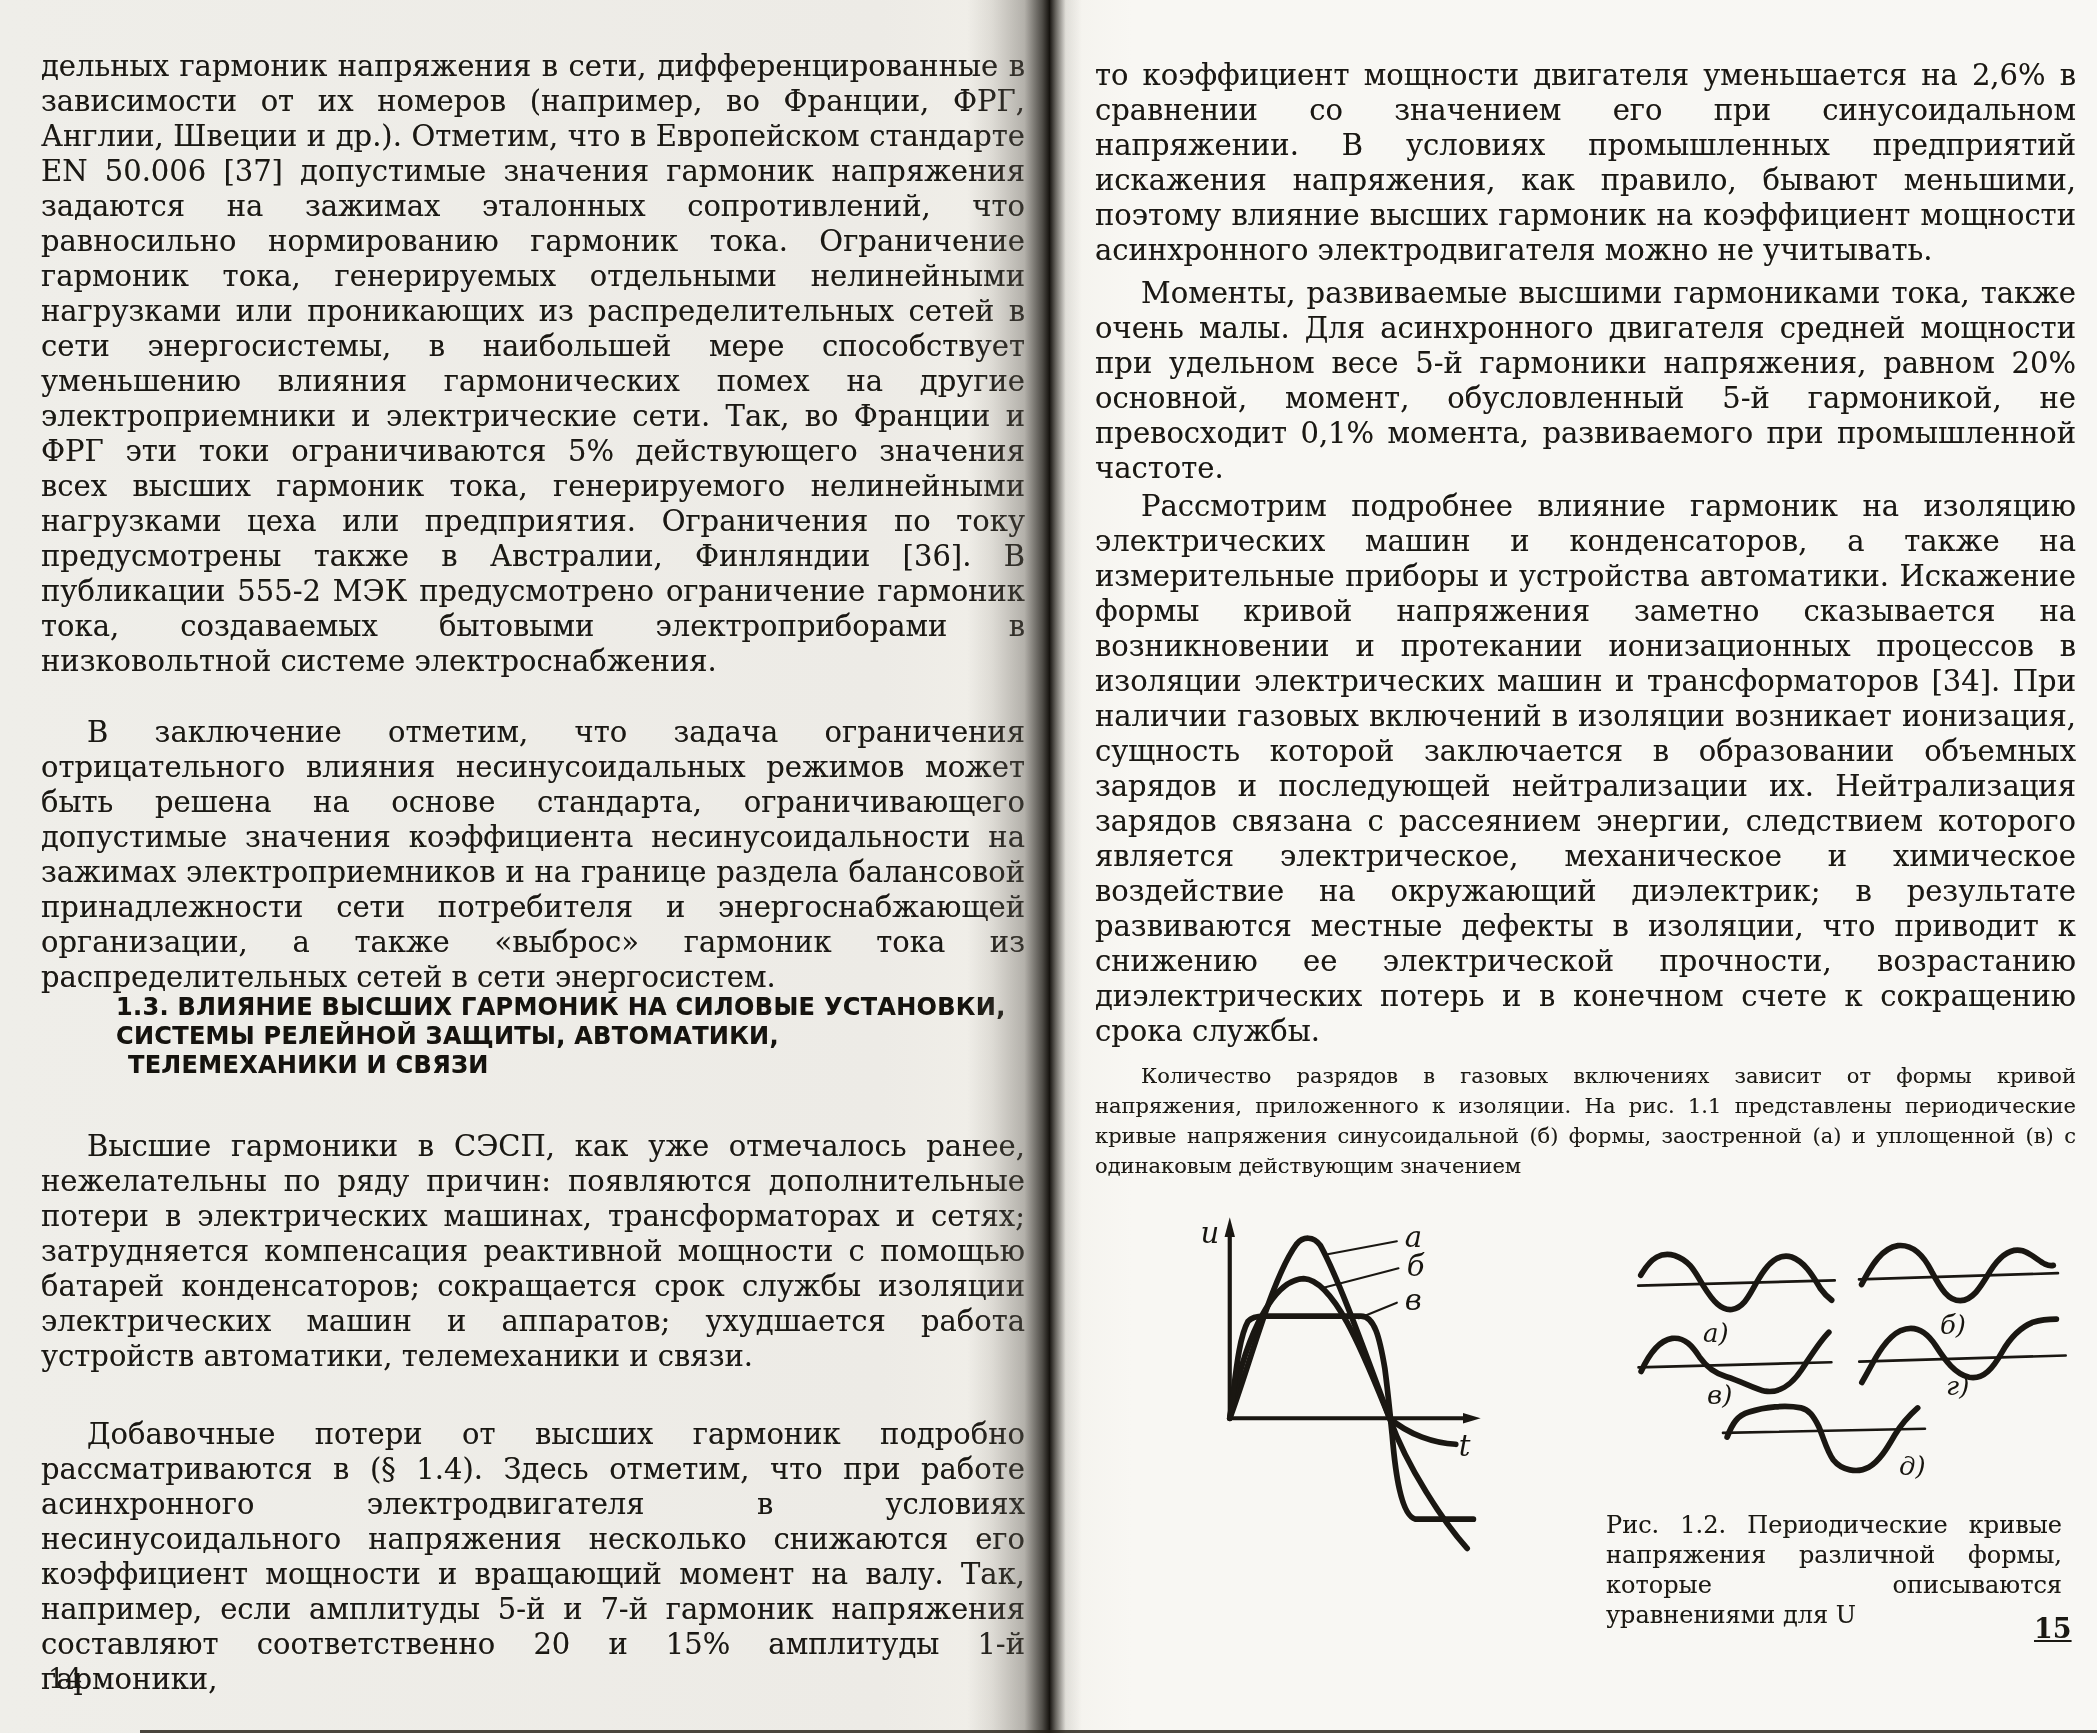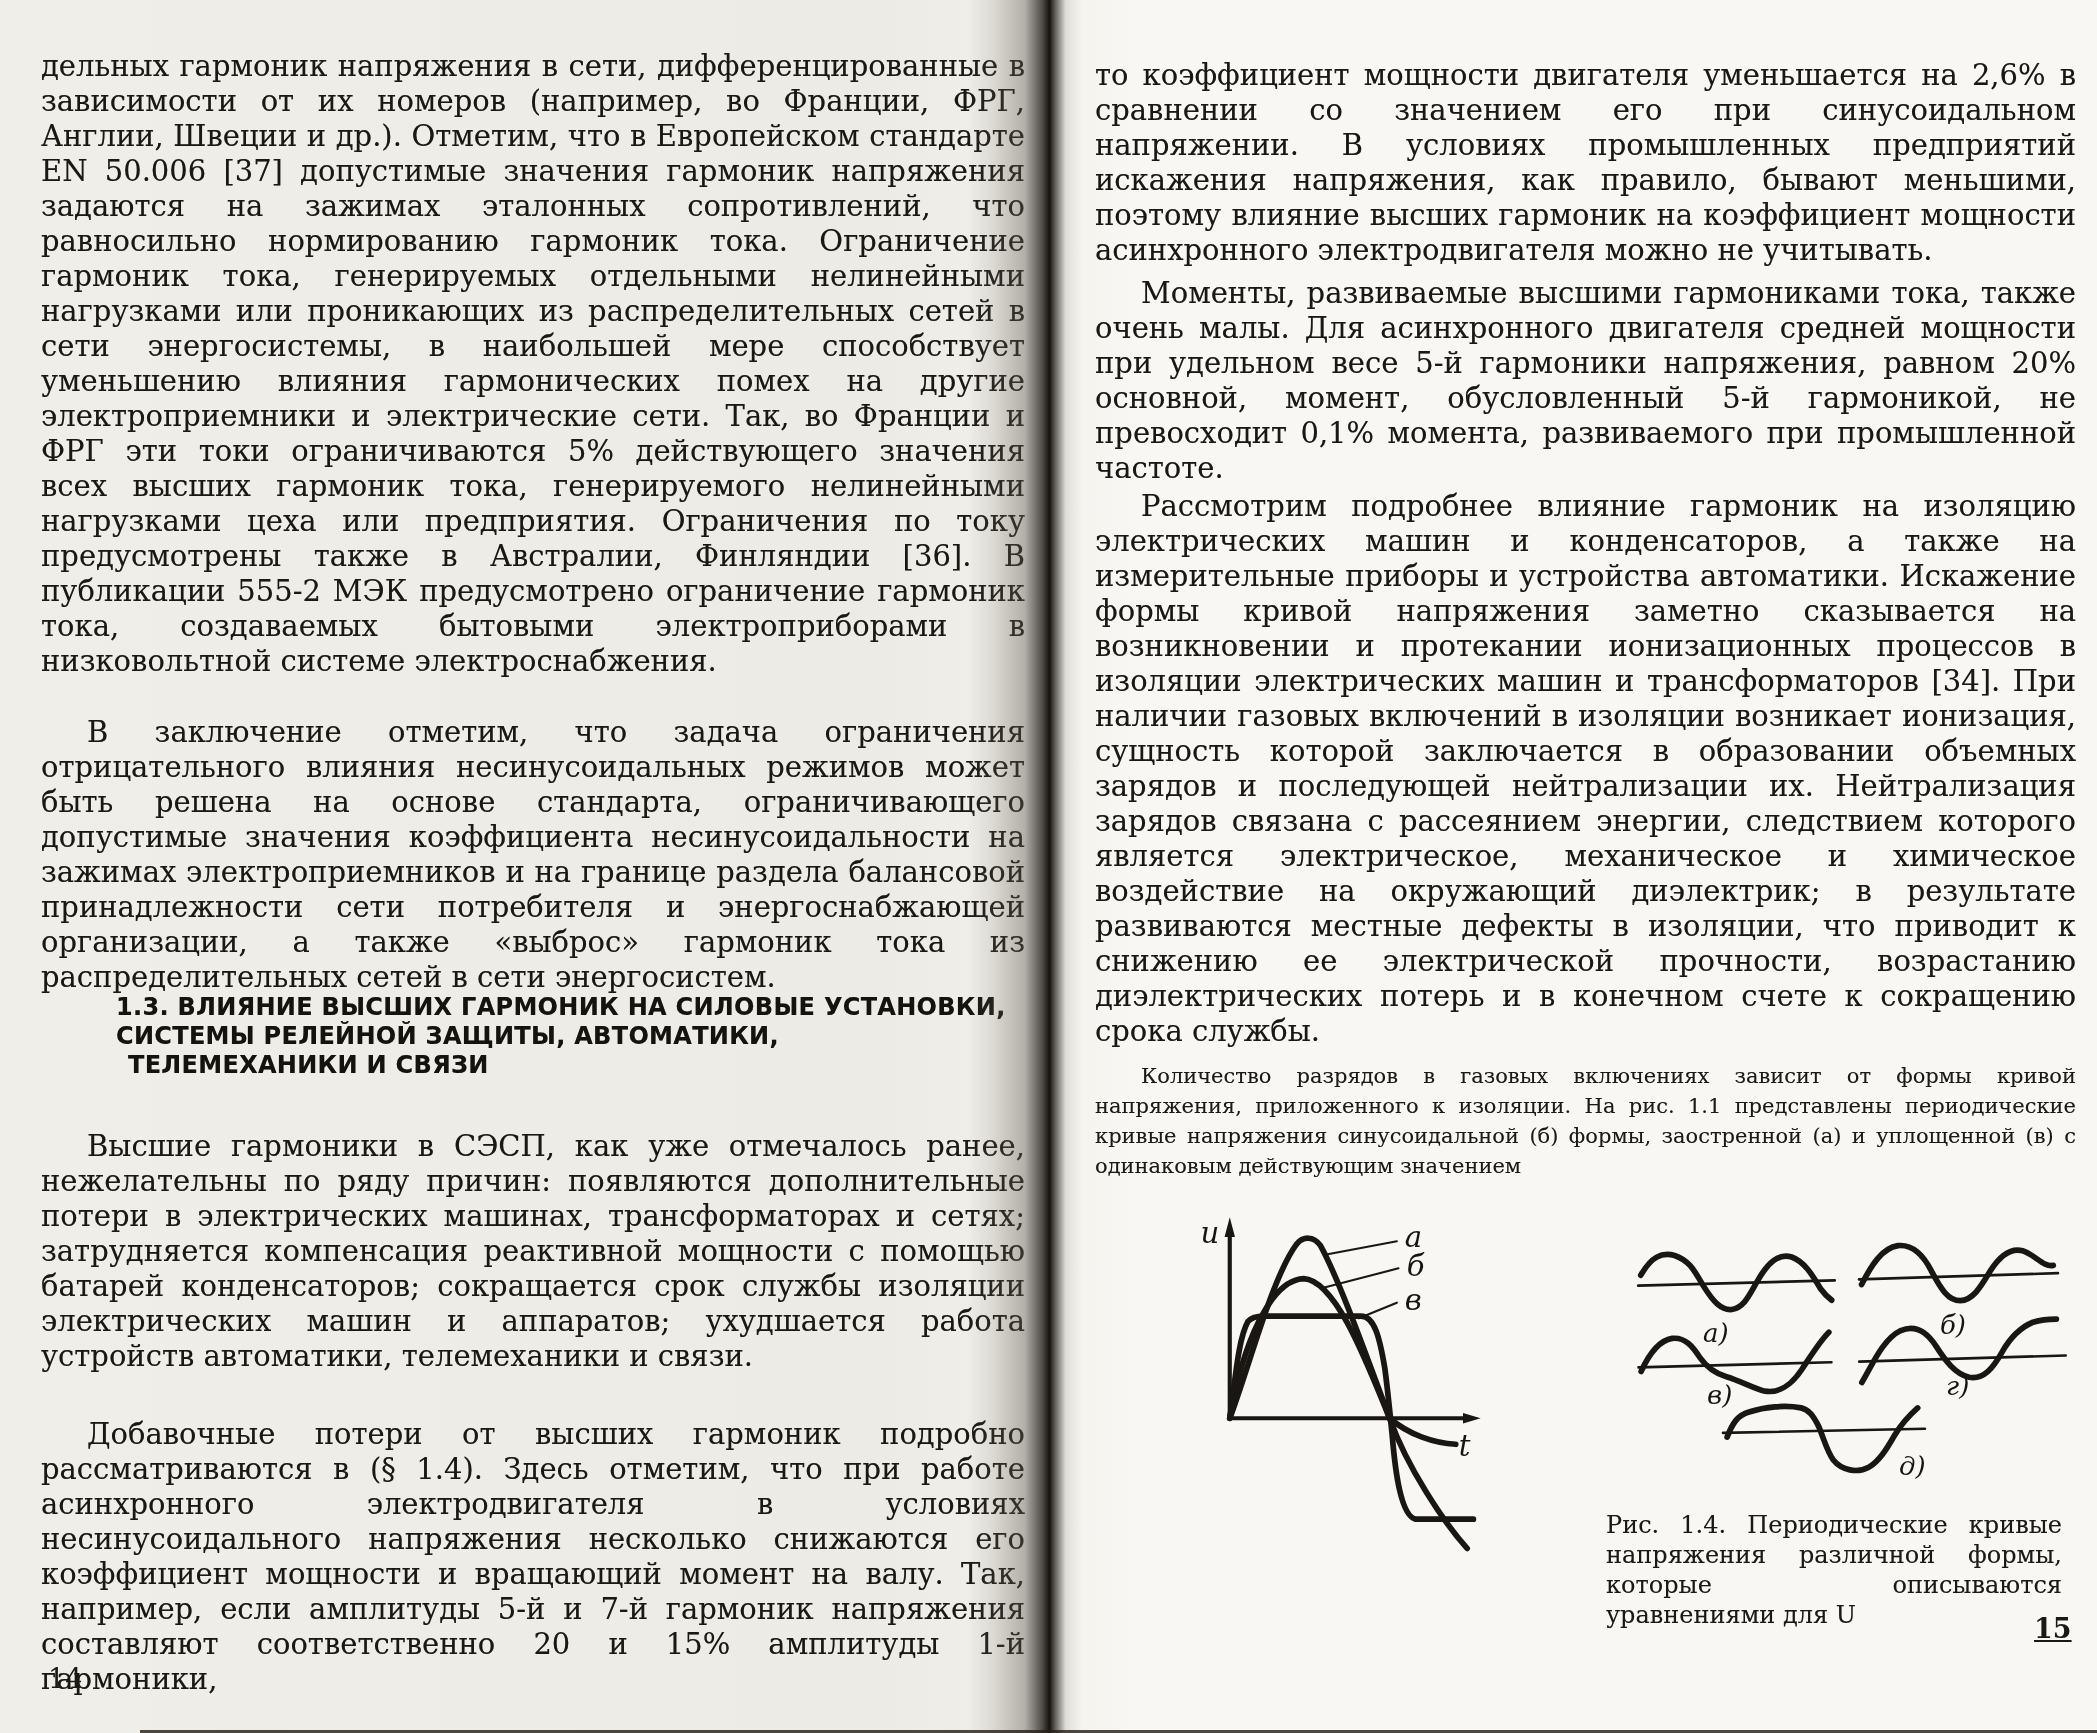--- a/index.html
+++ b/index.html
@@ -124,21 +124,21 @@
       </svg>
       <div class="abs wave-label" style="left:333px;top:158px;">г)</div>
 
       <svg class="abs" style="left:110px;top:178px;" width="203" height="89" viewBox="0 0 390 170">
         <line class="stroke" x1="0" y1="80" x2="388" y2="72" stroke-width="5"></line>
         <path class="stroke" stroke-width="11" d="M8,88 C18,62 28,46 50,40 C80,30 120,26 150,32 C165,35 174,48 184,68 C194,92 200,116 212,132 C228,152 258,158 280,146 C300,135 315,110 330,84 C342,64 356,48 374,32"></path>
       </svg>
       <div class="abs wave-label" style="left:286px;top:238px;">д)</div>
     </div>
 
-    <div class="abs caption" style="left:558px;top:1510px;width:456px;">Рис. 1.4. Периодические кривые напряжения различной формы, которые описываются уравнениями для U</div>
+    <div class="abs caption" style="left:558px;top:1510px;width:456px;">Рис. 1.2. Периодические кривые напряжения различной формы, которые описываются уравнениями для U</div>
 
     <div class="abs pagenum" style="left:986px;top:1613px;font-weight:bold;text-decoration:underline;">15</div>
   </div>
 
   <div class="abs gutter"></div>
   <div class="abs bottom-line"></div>
 </div>
 
 
 </body></html>

